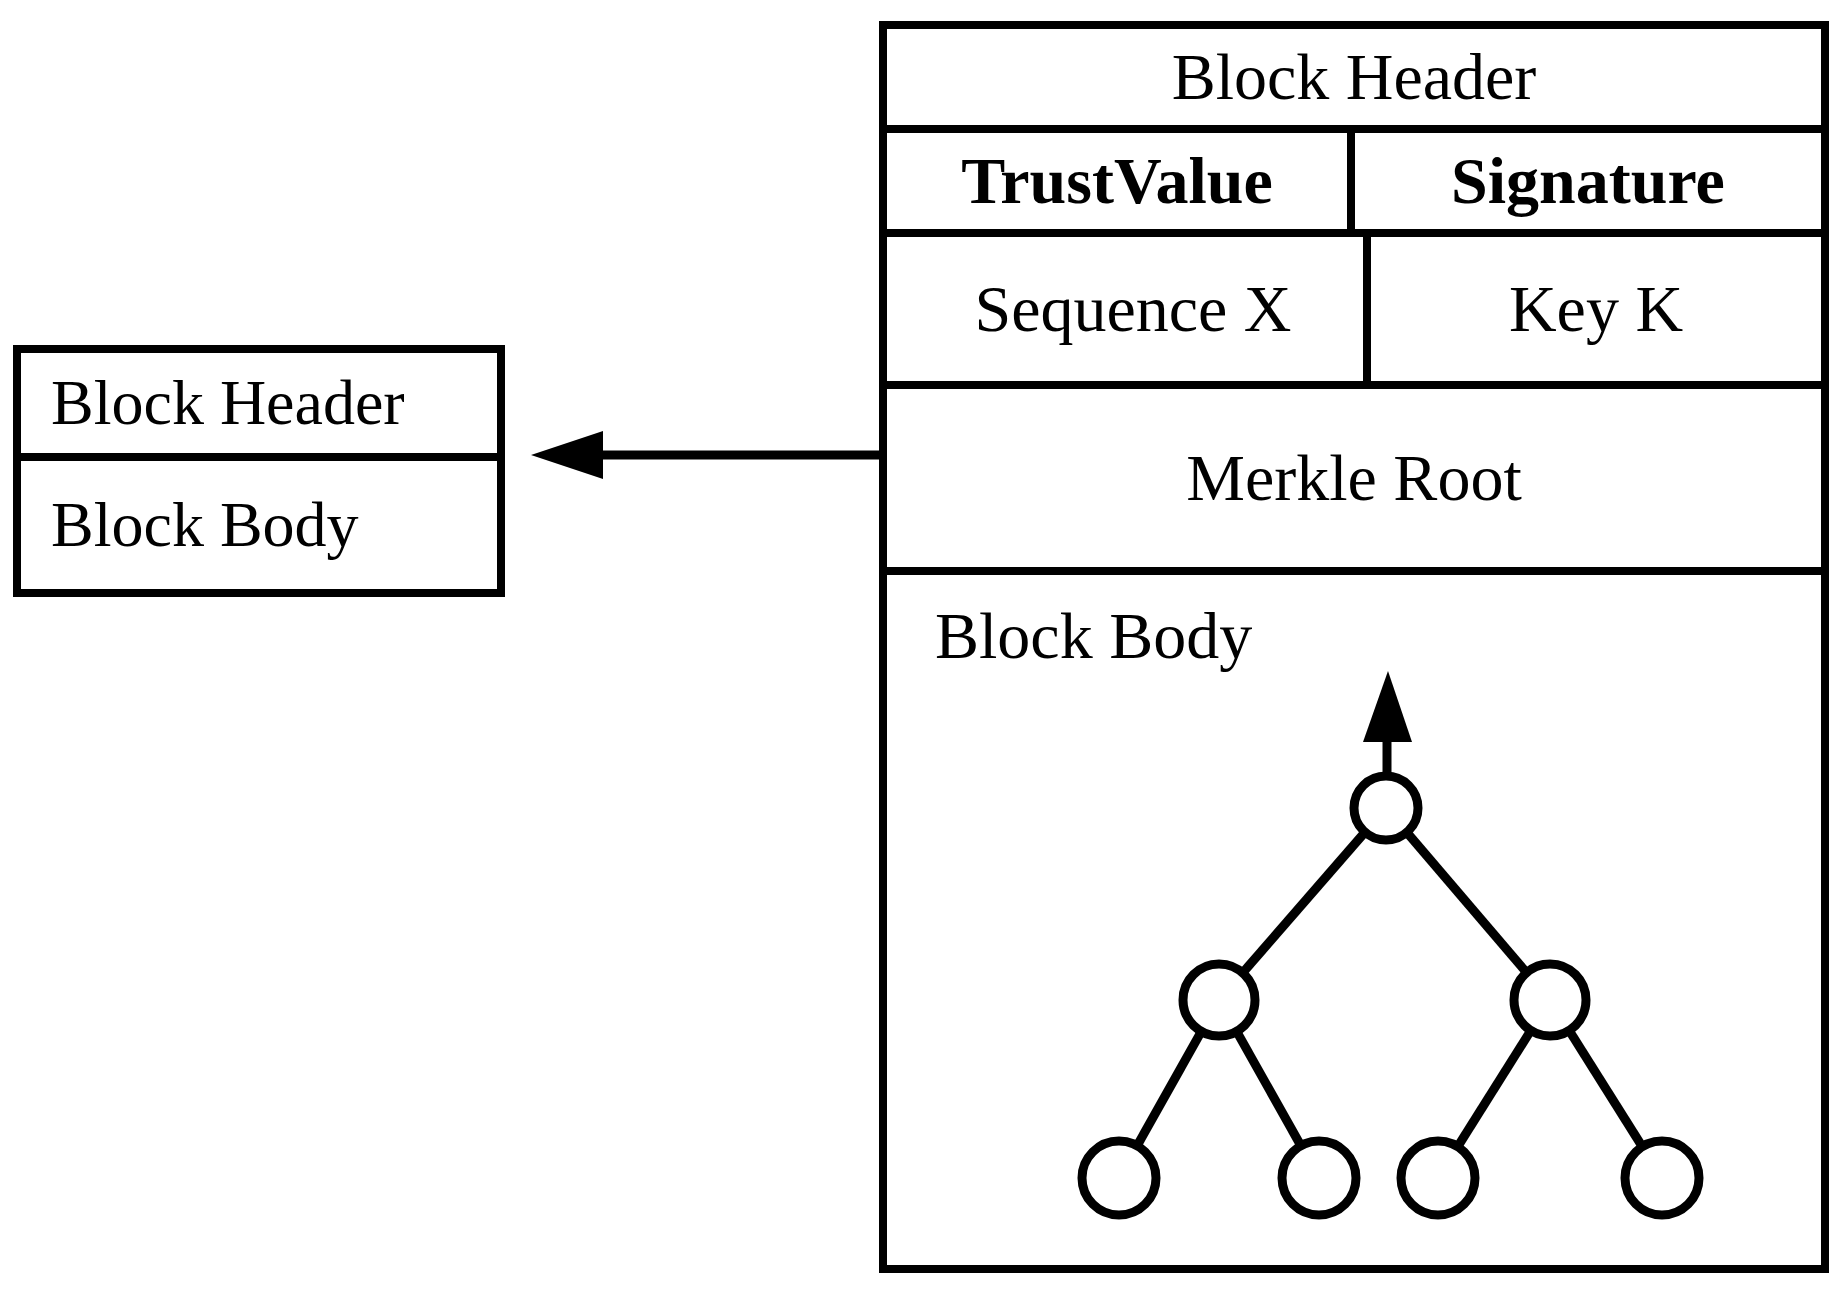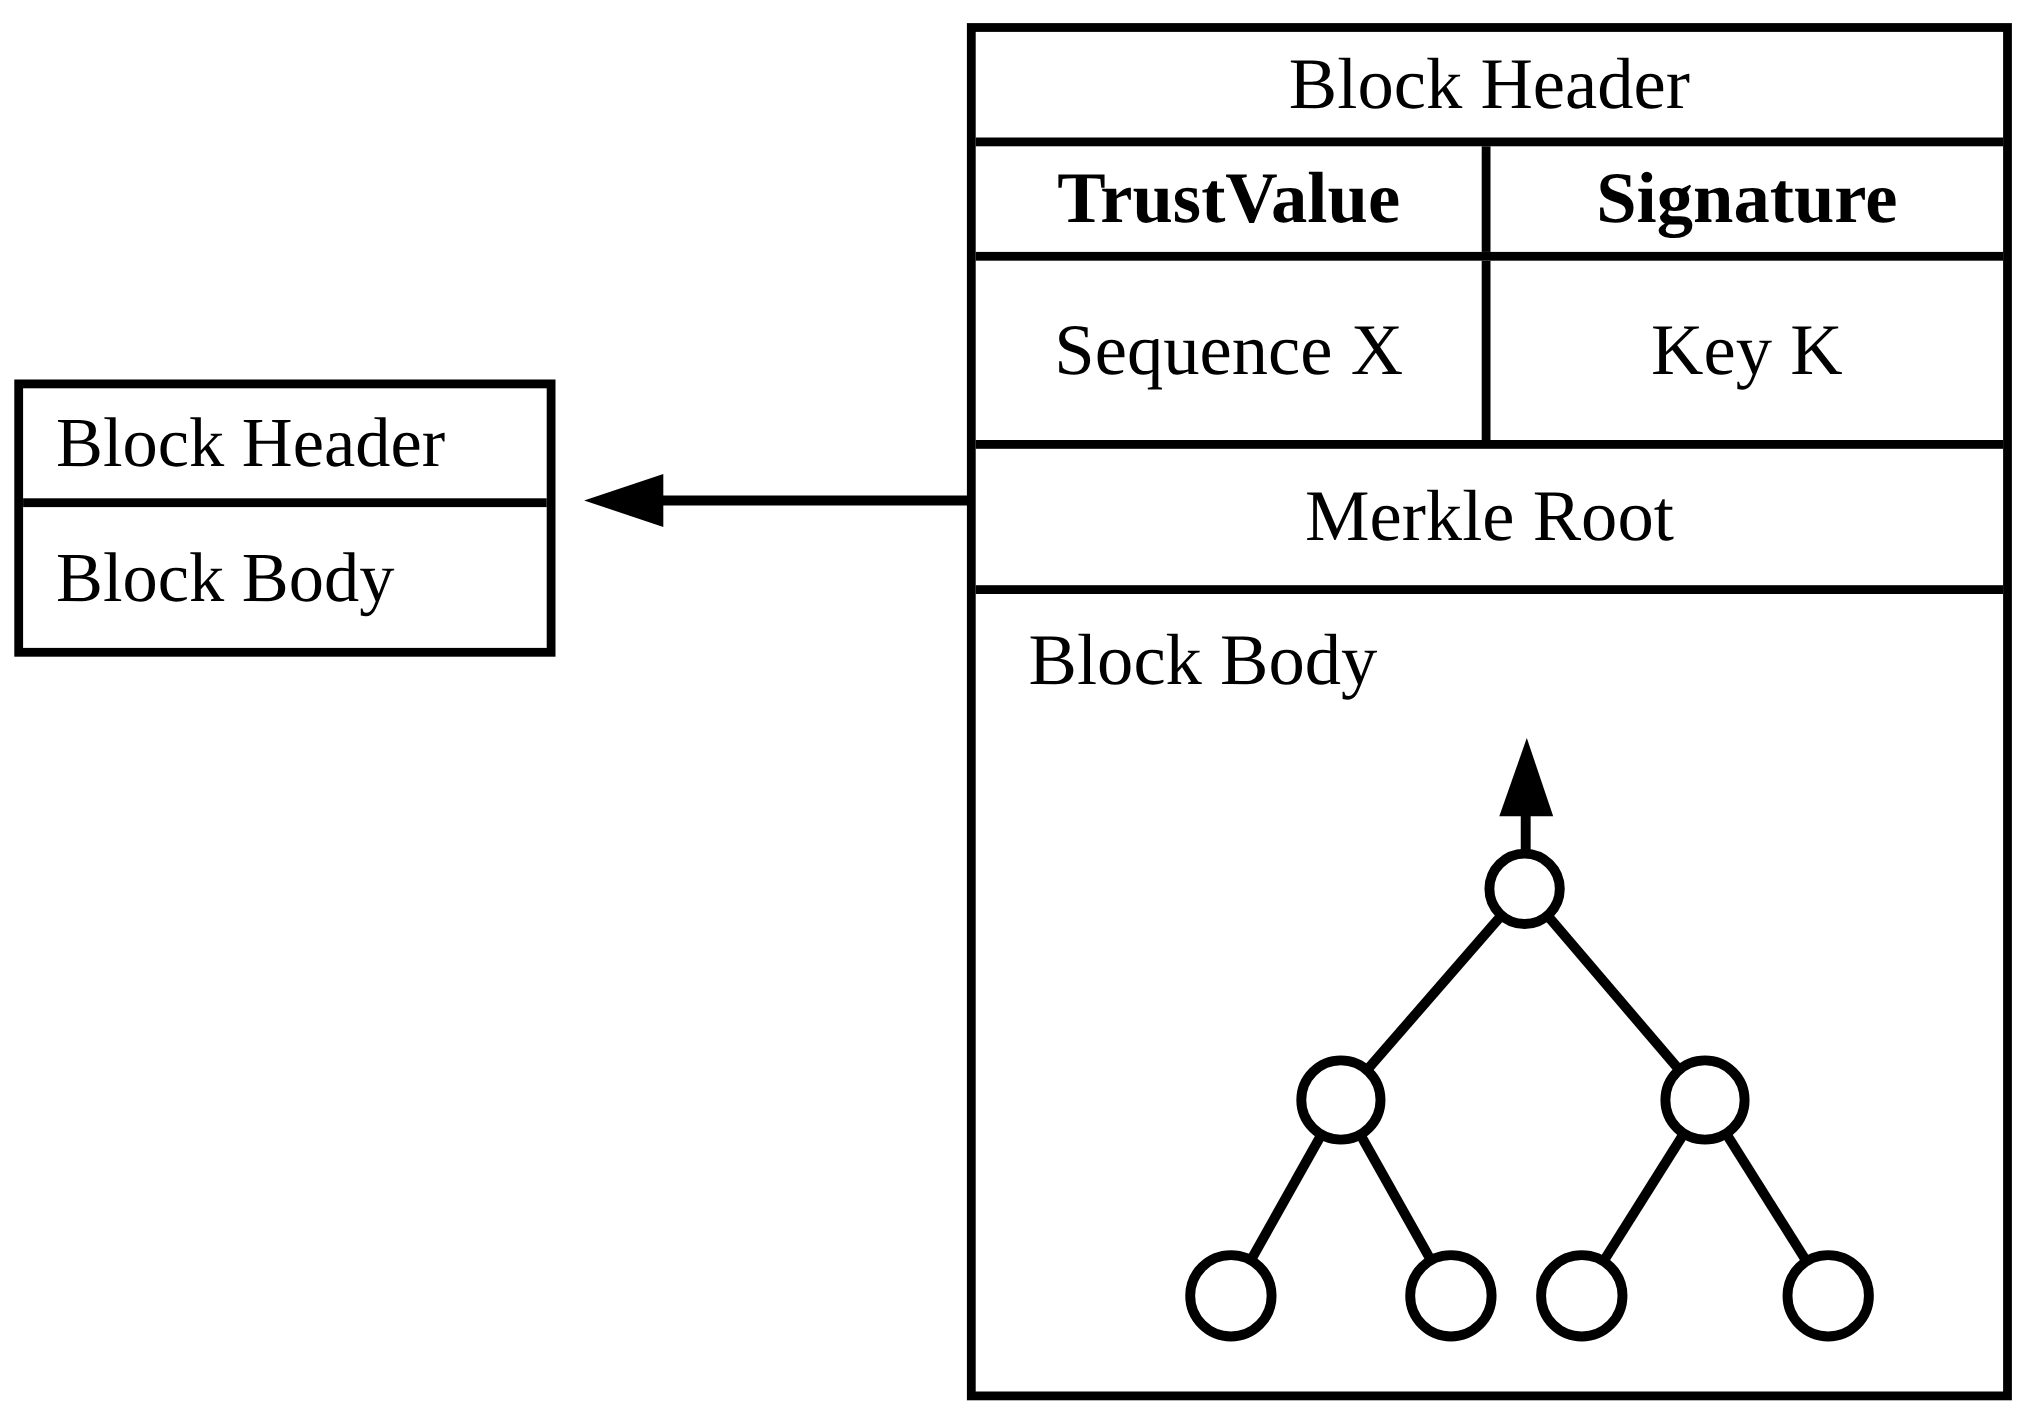--- a/index.html
+++ b/index.html
@@ -37,23 +37,23 @@
     display:flex;flex-direction:column;
     background:#fff;
   }
   .row{
     display:flex;box-sizing:border-box;
     border-bottom:8px solid #000;
     font-size:66px;line-height:1;
   }
   .row-title{height:104px;}
   .row-1{height:104px;font-weight:bold;}
-  .row-2{height:171px;}
+  .row-2{height:152px;padding-left:16px;}
   .row-3{height:120px;}
-  .row-merkle{height:132px;justify-content:center;}
+  .row-merkle{height:186px;justify-content:center;}
   .row-body{flex:1;border-bottom:none;position:relative;}
   .cell{
     display:flex;align-items:center;justify-content:center;
     box-sizing:border-box;white-space:nowrap;
   }
   .cell-full{flex:1;}
   .cell-l{width:468px;border-right:8px solid #000;}
   .cell-r{flex:1;border-radius:25px;}
   .body-label{
     position:absolute;left:48px;top:28px;

